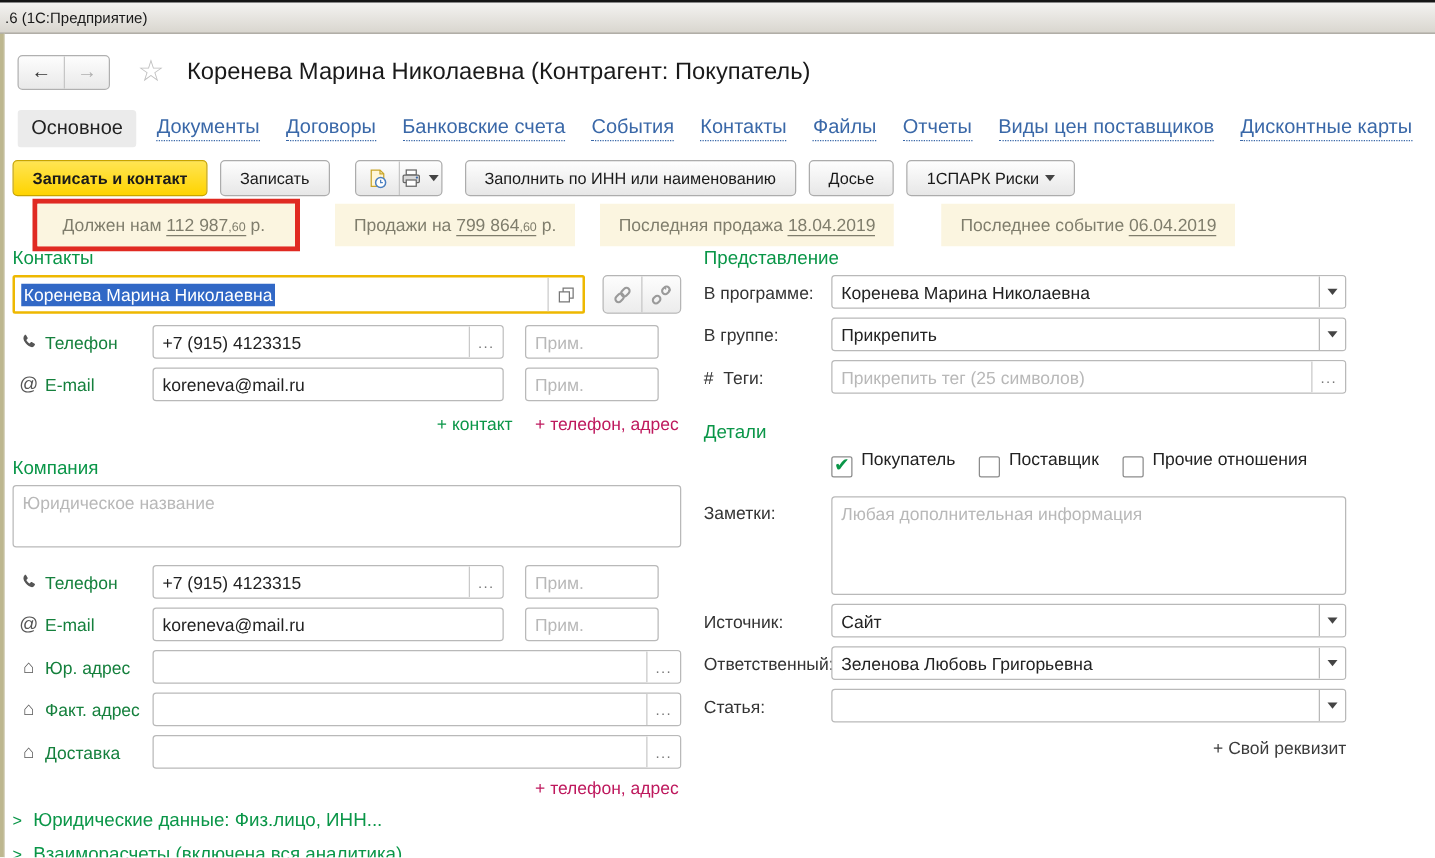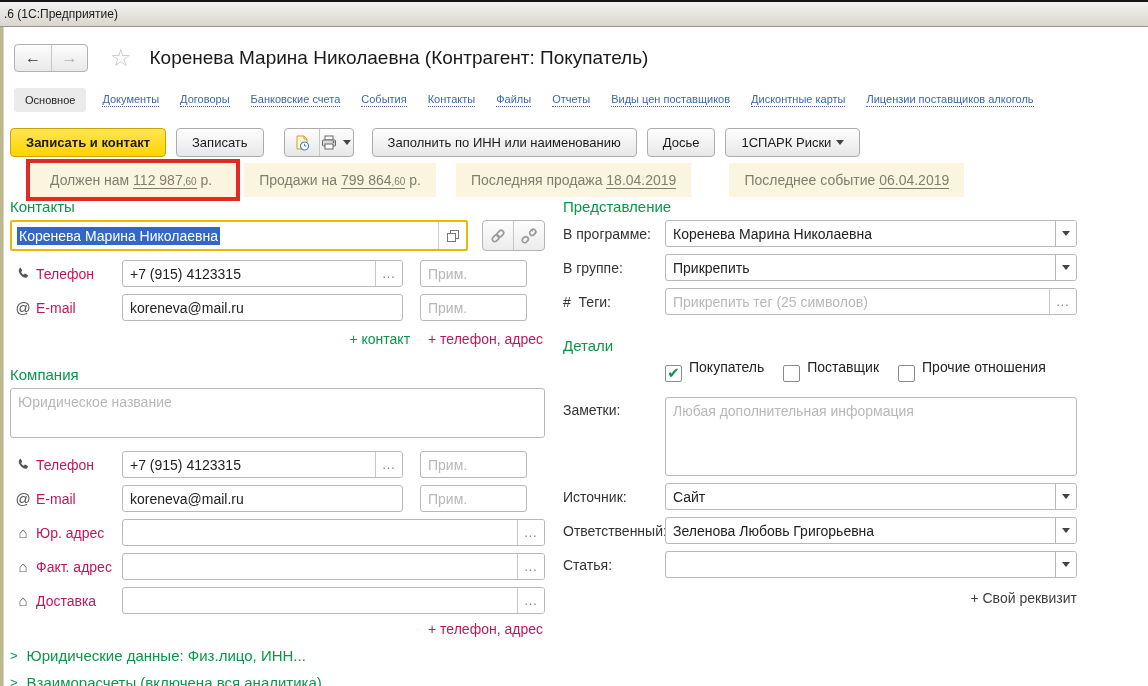--- a/index.html
+++ b/index.html
@@ -17,21 +17,21 @@
   
   .nav-row { position:absolute; top:44px; left:14px; display:flex; align-items:center; }
   .nav-group { display:flex; border:1px solid #b0b0b0; border-radius:4px; overflow:hidden; background:linear-gradient(#fdfdfd,#e9e9e9); }
   .nav-btn { width:36px; height:26px; display:flex; align-items:center; justify-content:center; font-size:16px; color:#333; cursor:pointer; }
   .nav-btn + .nav-btn { border-left:1px solid #c6c6c6; }
   .nav-btn.disabled { color:#b0b0b0; }
   .star { margin-left:22px; font-size:24px; color:#c0c0c0; line-height:1; }
   .page-title { margin-left:18px; font-size:19px; color:#1a1a1a; white-space:nowrap; }
 
   
-  .tabs { position:absolute; top:88px; left:14px; right:12px; display:flex; align-items:center; white-space:nowrap; overflow:hidden; font-size:11px; }
+  .tabs { position:absolute; top:88px; left:14px; right:12px; display:flex; align-items:center; white-space:nowrap; overflow:hidden; font-size:16px; }
   .tab { color:#3a68a8; text-decoration:none; border-bottom:1px dotted #3a68a8; margin-right:21px; padding-bottom:1px; cursor:pointer; }
   .tab.active { color:#222; background:#ebebeb; border:0; border-radius:3px; padding:6px 11px; margin-right:16px; }
 
   
   .toolbar { position:absolute; top:128px; left:10px; display:flex; align-items:center; }
   .btn { height:29px; padding:0 15px; border:1px solid #acacac; border-radius:4px;
     background:linear-gradient(#fefefe,#e7e7e7); font-size:13px; color:#1a1a1a;
     display:flex; align-items:center; cursor:pointer; white-space:nowrap; }
   .btn-primary { background:linear-gradient(#ffe553,#ffd400); border-color:#c7a400; font-weight:bold; }
   .btn + .btn { margin-left:10px; }
@@ -49,21 +49,21 @@
   .annotation { border:4px solid #e02a22; padding:0; margin-left:16px; }
   .annotation .status-cell { padding:9px 24px 9px 20px; }
 
   
   .col-left  { position:absolute; top:198px; left:10px;  width:535px; }
   .col-right { position:absolute; top:198px; left:563px; width:514px; }
   .section-h { font-size:15px; color:#0a9648; margin-bottom:5px; }
 
   .row { display:flex; align-items:center; margin-bottom:7px; }
   .ico-cell { width:26px; display:flex; align-items:center; justify-content:center; color:#555; font-size:15px; flex:0 0 26px; }
-  .lbl { width:86px; flex:0 0 86px; font-size:14px; color:#be185d; }
+  .lbl { width:86px; flex:0 0 86px; font-size:14px; color:#15803d; }
   .rlbl { width:102px; flex:0 0 102px; font-size:14px; color:#333; }
 
   .field { border:1px solid #b9b9b9; border-radius:3px; height:27px; display:flex; align-items:center; background:#fff; overflow:hidden; }
   .field input { border:0; outline:0; flex:1; height:100%; padding:0 7px; font-size:14px; font-family:inherit; color:#222; background:transparent; min-width:0; }
   .field input::placeholder, textarea::placeholder { color:#b8b8b8; }
   .dots { width:27px; flex:0 0 27px; height:100%; border-left:1px solid #c9c9c9; display:flex; align-items:center; justify-content:center; color:#777; font-size:12px; cursor:pointer; background:#fff; letter-spacing:1px; }
   .combo-btn { width:21px; flex:0 0 21px; height:100%; border-left:1px solid #b9b9b9; display:flex; align-items:center; justify-content:center; cursor:pointer; background:#fff; }
 
   .w-phone { width:281px; flex:0 0 281px; }
   .w-note  { width:107px; flex:0 0 107px; margin-left:17px; }
@@ -169,21 +169,21 @@
   </div>
 
   <div class="status-row">
     <div class="annotation">
       <div class="status-cell">
         <span>Должен нам</span>
         <span class="status-num"><span>112 987</span><span class="cents">,60</span></span>
         <span>р.</span>
       </div>
     </div>
-    <div class="status-cell" style="margin-left:4px;">
+    <div class="status-cell" style="margin-left:28px;">
       <span>Продажи на</span>
       <span class="status-num"><span>799 864</span><span class="cents">,60</span></span>
       <span>р.</span>
     </div>
     <div class="status-cell" style="margin-left:20px;">
       <span>Последняя продажа</span>
       <span class="status-num">18.04.2019</span>
     </div>
     <div class="status-cell" style="margin-left:38px;">
       <span>Последнее событие</span>

